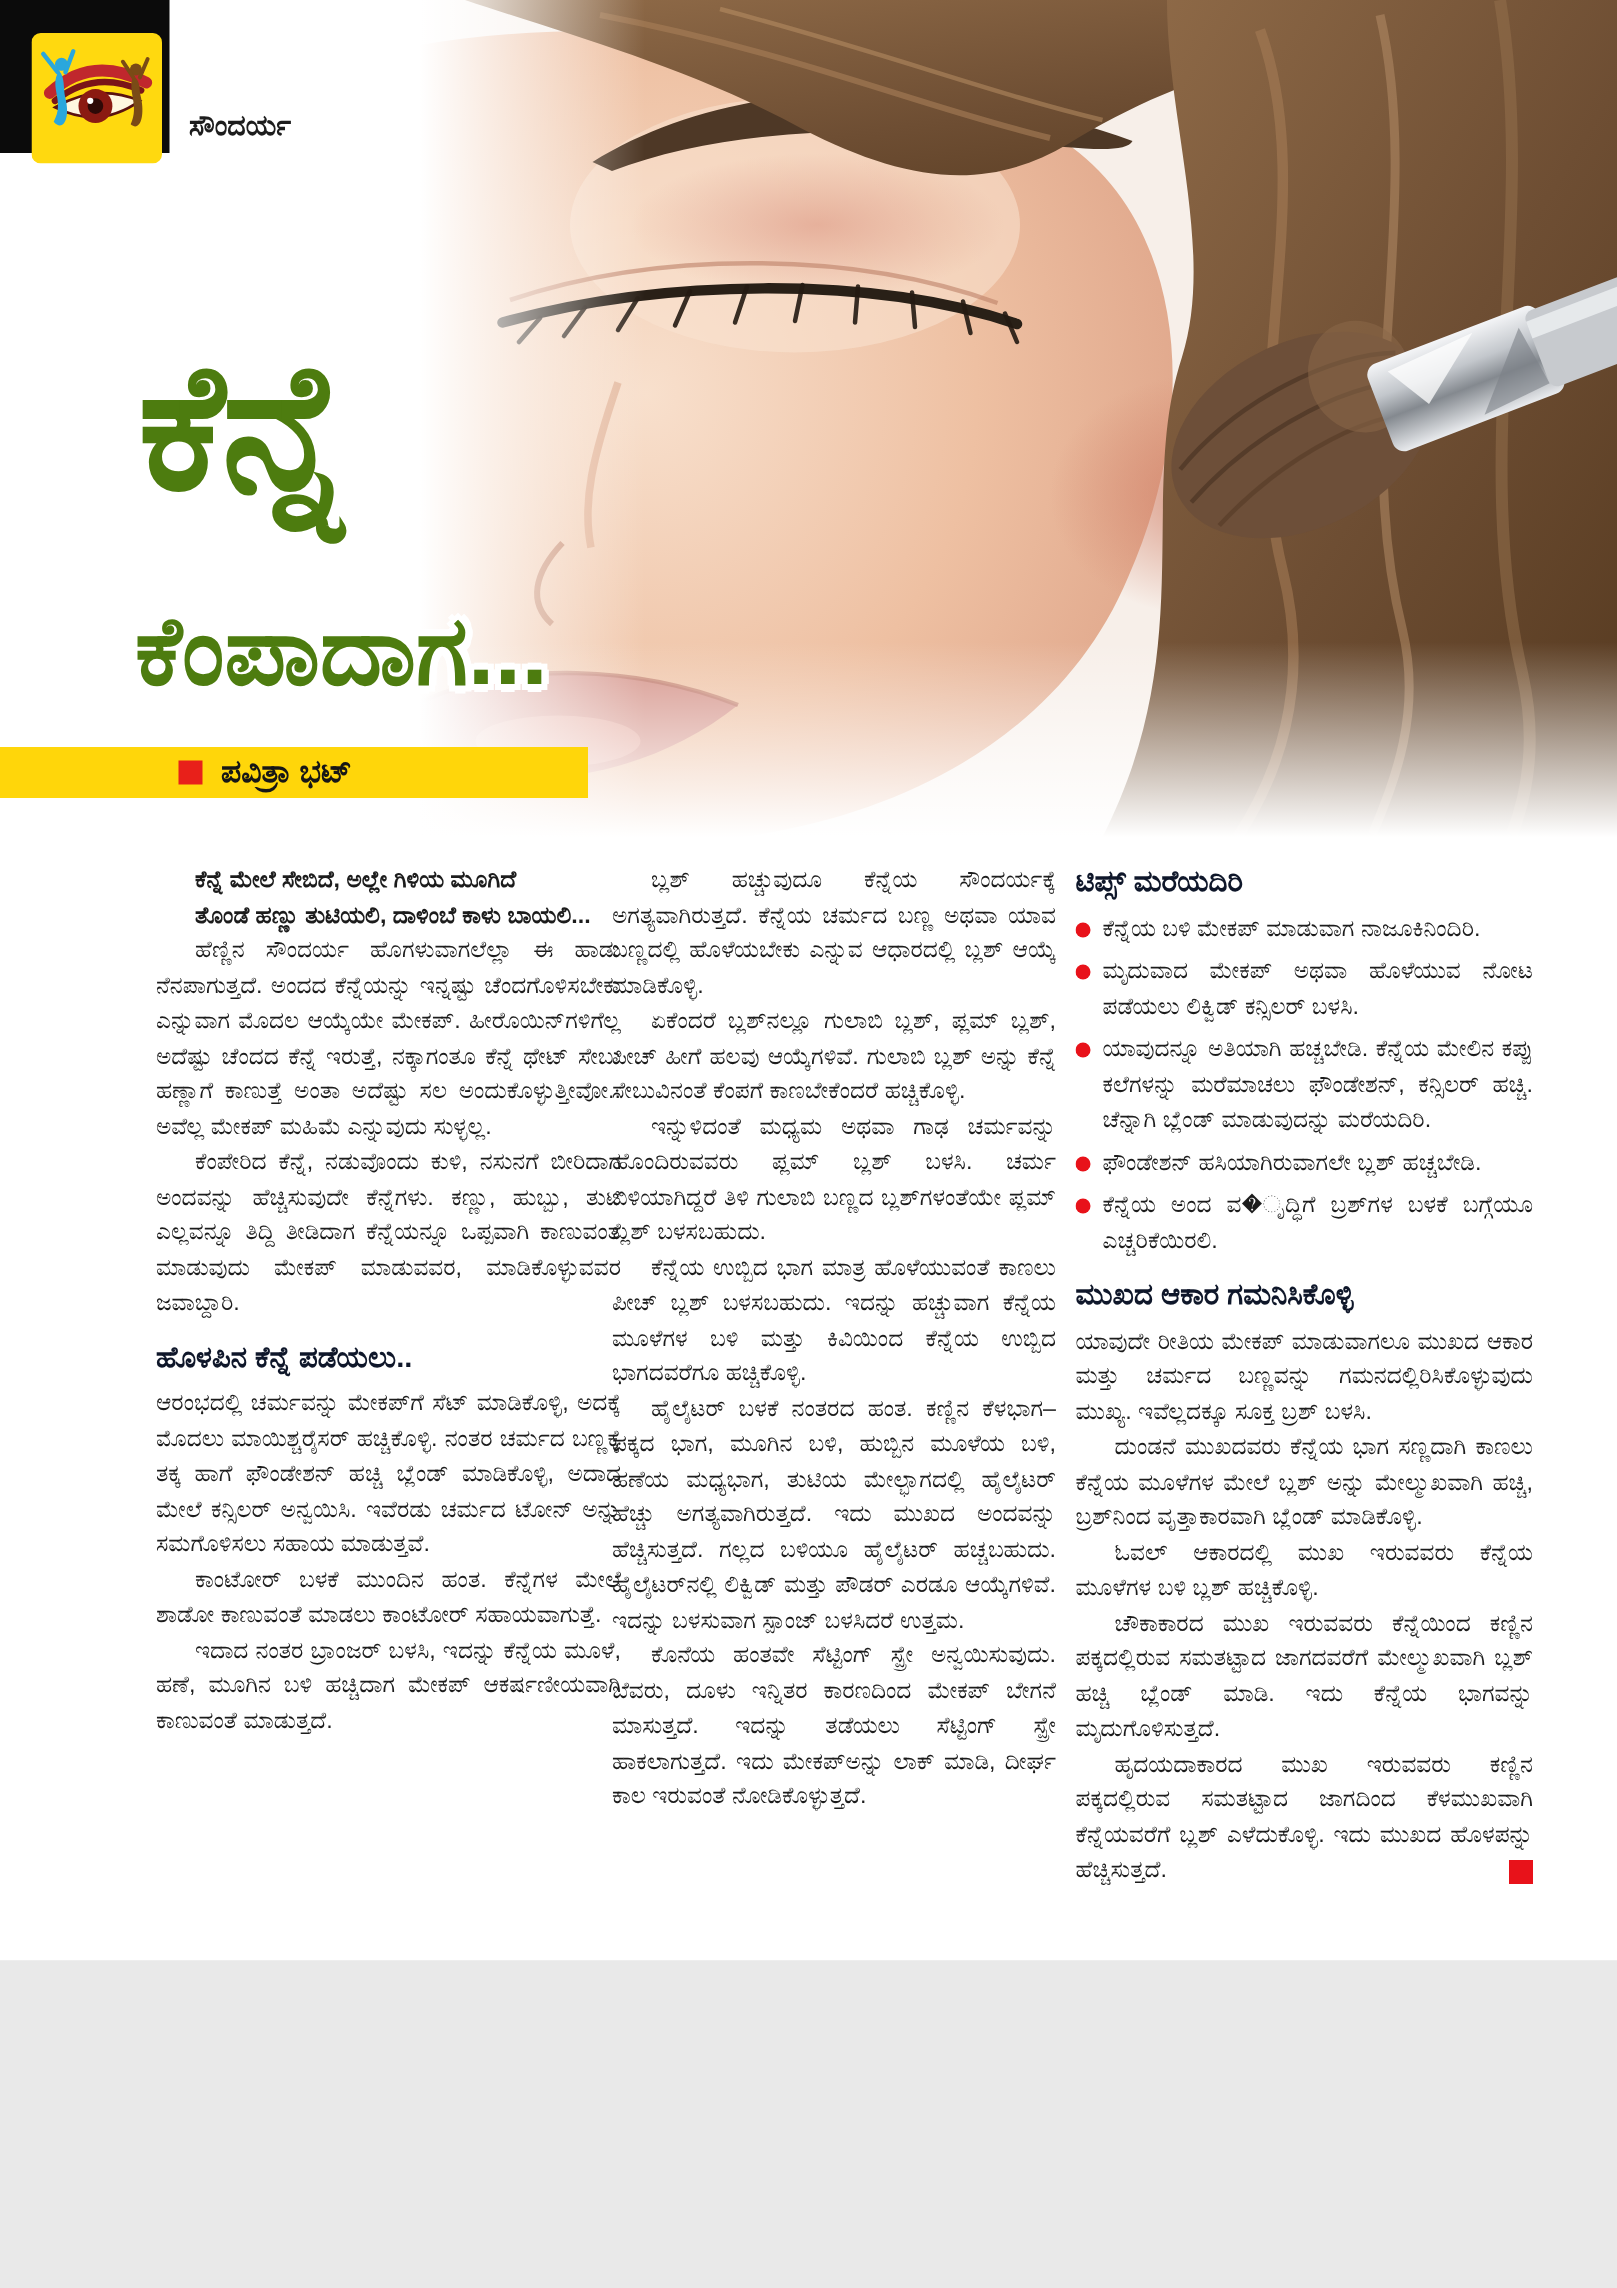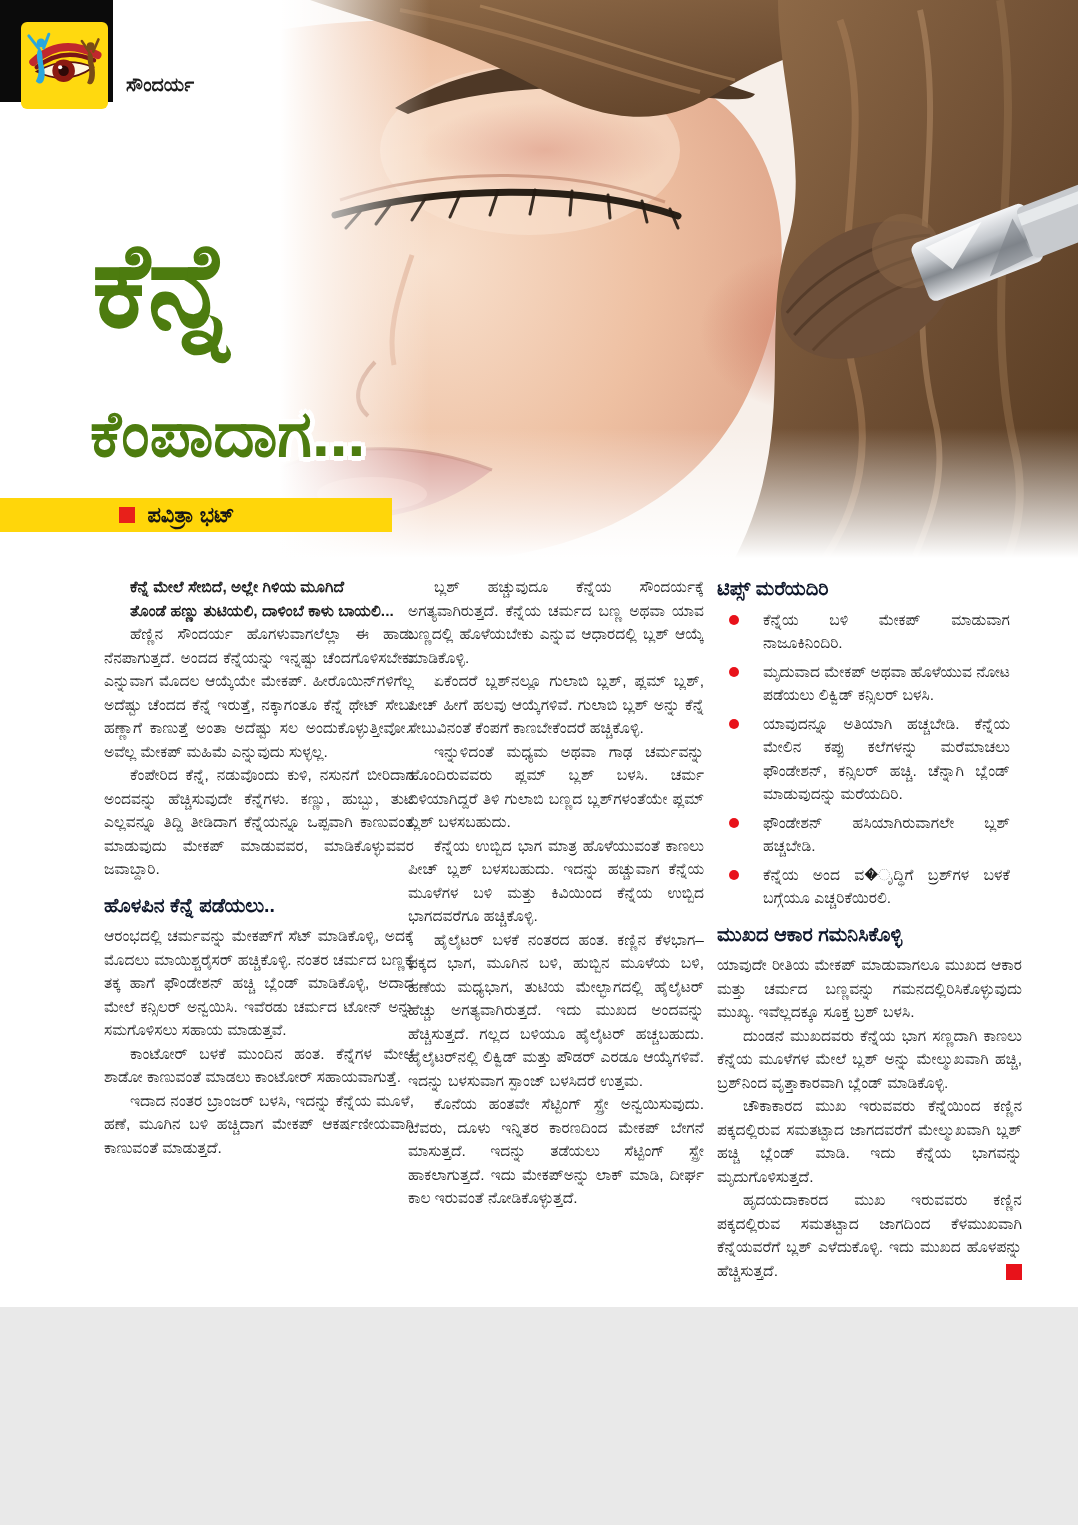--- a/index.html
+++ b/index.html
@@ -33,21 +33,21 @@
   .col-1{left:104px;width:310px;}
   .col-2{left:408px;width:296px;}
   .col-3{left:717px;width:305px;}
   .col p{margin:0;text-indent:26px;}
   .col p.ni{text-indent:0;}
   .verse{font-weight:bold;text-align:left;margin:0;}
   .col h2{font-size:19.5px;font-weight:bold;margin:13px 0 7px;text-align:left;color:#0f172a;}
   .col h2.first{margin-top:2px;}
 
   .tips-list{list-style:none;margin:0 0 4px;padding:0;}
-  .tips-list li{display:flex;gap:24px;margin:0 12px 5px;}
+  .tips-list li{display:flex;gap:8px;margin:0 0 5px;}
   .tip-dot{flex:0 0 auto;width:10px;height:10px;border-radius:50%;background:#e8121a;margin-top:7px;}
   .tip-text{flex:1;}
 
   .endmark{float:right;width:16px;height:16px;background:#e8121a;margin-top:5px;}
 
   
   .footer{position:absolute;left:88px;top:1418px;display:flex;align-items:baseline;gap:22px;color:#7f1d1d;}
   .footer .pgnum{font-size:20px;font-weight:bold;}
   .footer .mag{font-size:15.5px;}
 </style>
@@ -227,20 +227,21 @@
           <span class="tip-text">ಫೌಂಡೇಶನ್ ಹಸಿಯಾಗಿರುವಾಗಲೇ ಬ್ಲಶ್ ಹಚ್ಚಬೇಡಿ.</span>
         </li>
       <li>
           <span class="tip-dot"></span>
           <span class="tip-text">ಕೆನ್ನೆಯ ಅಂದ ವ�ೃದ್ಧಿಗೆ ಬ್ರಶ್‌ಗಳ ಬಳಕೆ ಬಗ್ಗೆಯೂ ಎಚ್ಚರಿಕೆಯಿರಲಿ.</span>
         </li>
     </ul>
     <h2>ಮುಖದ ಆಕಾರ ಗಮನಿಸಿಕೊಳ್ಳಿ</h2>
     <p class="ni">ಯಾವುದೇ ರೀತಿಯ ಮೇಕಪ್ ಮಾಡುವಾಗಲೂ ಮುಖದ ಆಕಾರ ಮತ್ತು ಚರ್ಮದ ಬಣ್ಣವನ್ನು ಗಮನದಲ್ಲಿರಿಸಿಕೊಳ್ಳುವುದು ಮುಖ್ಯ. ಇವೆಲ್ಲದಕ್ಕೂ ಸೂಕ್ತ ಬ್ರಶ್ ಬಳಸಿ.</p>
     <p>ದುಂಡನೆ ಮುಖದವರು ಕೆನ್ನೆಯ ಭಾಗ ಸಣ್ಣದಾಗಿ ಕಾಣಲು ಕೆನ್ನೆಯ ಮೂಳೆಗಳ ಮೇಲೆ ಬ್ಲಶ್ ಅನ್ನು ಮೇಲ್ಮುಖವಾಗಿ ಹಚ್ಚಿ, ಬ್ರಶ್‌ನಿಂದ ವೃತ್ತಾಕಾರವಾಗಿ ಬ್ಲೆಂಡ್ ಮಾಡಿಕೊಳ್ಳಿ.</p>
+    <p>ಓವಲ್ ಆಕಾರದಲ್ಲಿ ಮುಖ ಇರುವವರು ಕೆನ್ನೆಯ ಮೂಳೆಗಳ ಬಳಿ ಬ್ಲಶ್ ಹಚ್ಚಿಕೊಳ್ಳಿ.</p>
     <p>ಚೌಕಾಕಾರದ ಮುಖ ಇರುವವರು ಕೆನ್ನೆಯಿಂದ ಕಣ್ಣಿನ ಪಕ್ಕದಲ್ಲಿರುವ ಸಮತಟ್ಟಾದ ಜಾಗದವರೆಗೆ ಮೇಲ್ಮುಖವಾಗಿ ಬ್ಲಶ್ ಹಚ್ಚಿ ಬ್ಲೆಂಡ್ ಮಾಡಿ. ಇದು ಕೆನ್ನೆಯ ಭಾಗವನ್ನು ಮೃದುಗೊಳಿಸುತ್ತದೆ.</p>
     <p><span>ಹೃದಯದಾಕಾರದ ಮುಖ ಇರುವವರು ಕಣ್ಣಿನ ಪಕ್ಕದಲ್ಲಿರುವ ಸಮತಟ್ಟಾದ ಜಾಗದಿಂದ ಕೆಳಮುಖವಾಗಿ ಕೆನ್ನೆಯವರೆಗೆ ಬ್ಲಶ್ ಎಳೆದುಕೊಳ್ಳಿ. ಇದು ಮುಖದ ಹೊಳಪನ್ನು ಹೆಚ್ಚಿಸುತ್ತದೆ.</span><span class="endmark"></span></p>
   </div>
 
   <div class="footer">
     <span class="pgnum">60</span>
     <span class="mag">ಸುಧಾ</span>
     <span class="mag">14 ಆಗಸ್ಟ್ 2025</span>
   </div>
 

